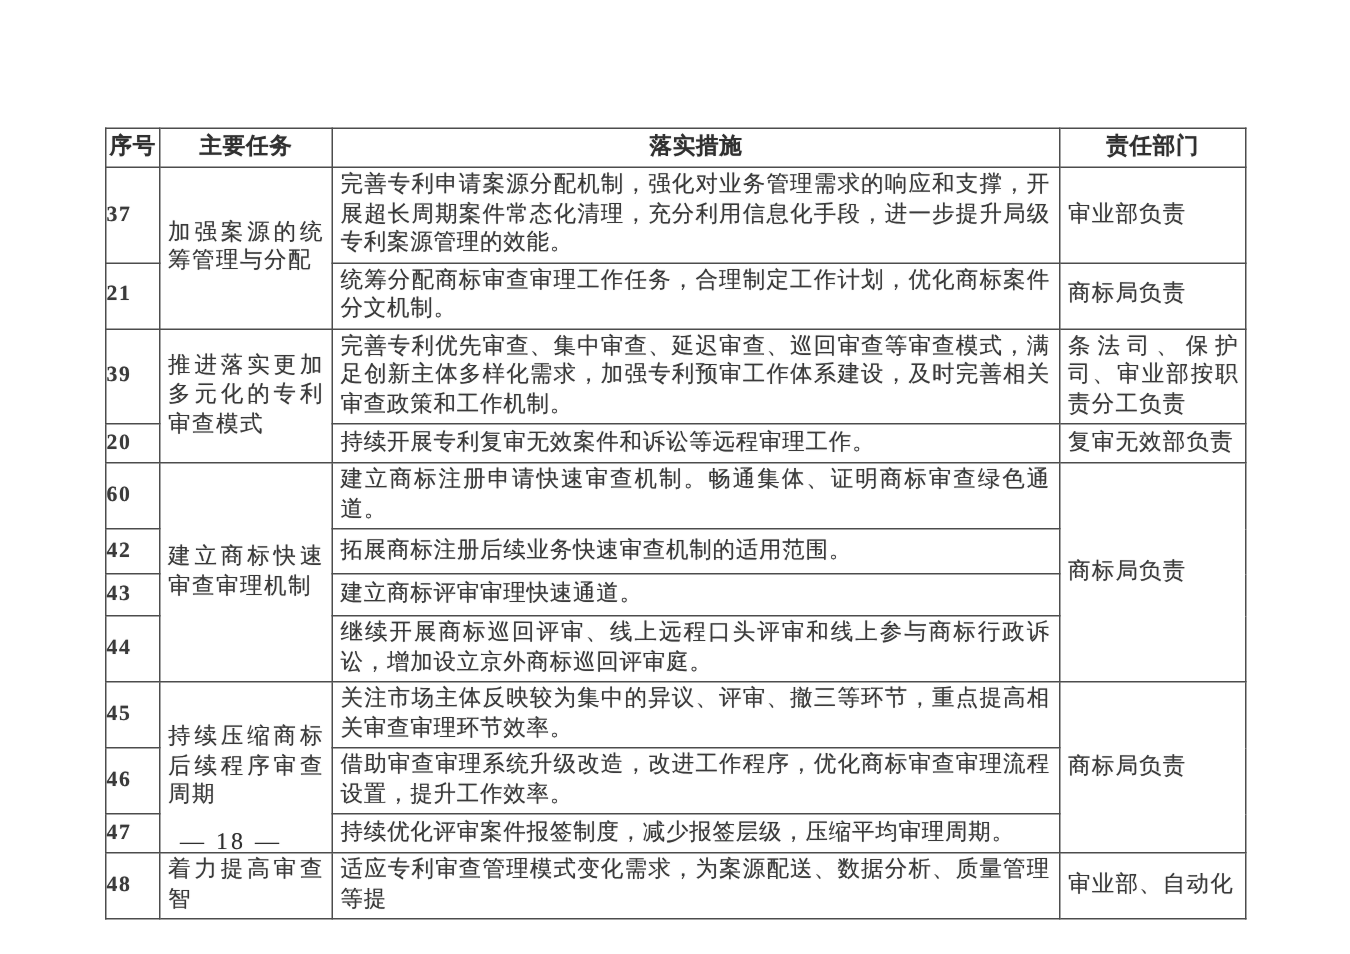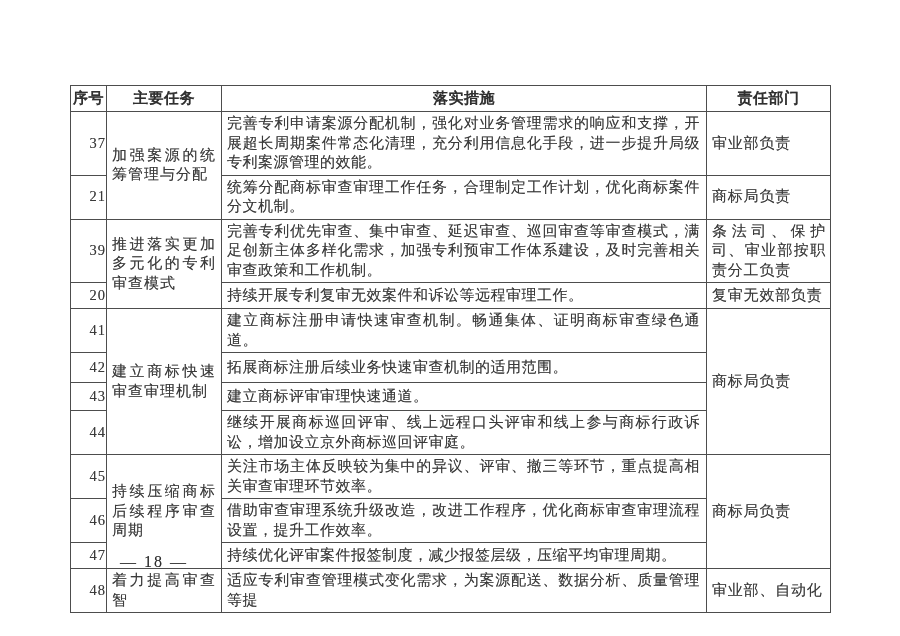--- a/index.html
+++ b/index.html
@@ -31,23 +31,24 @@
     text-shadow: 0 0 0.6px rgba(70,70,70,0.55);
     margin-top: 28px;
   }
   .task-table th {
     font-weight: bold;
     text-align: center;
     font-size: 15px;
     color: #303030;
   }
   td.num {
-    text-align: right;
+    text-align: left;
     font-size: 14.5px;
     letter-spacing: 1px;
+    font-weight: bold;
   }
   td.task {
     padding: 2px 5px;
     text-align: justify;
     letter-spacing: 1px;
   }
   td.measure {
     padding: 2px 6px 2px 5px;
     text-align: justify;
   }
@@ -103,21 +104,21 @@
         <td class="task" rowspan="2">推进落实更加多元化的专利审查模式</td>
         <td class="measure">完善专利优先审查、集中审查、延迟审查、巡回审查等审查模式，满足创新主体多样化需求，加强专利预审工作体系建设，及时完善相关审查政策和工作机制。</td>
         <td class="resp">条法司、保护司、审业部按职责分工负责</td>
       </tr>
       <tr style="height:26px">
         <td class="num">20</td>
         <td class="measure">持续开展专利复审无效案件和诉讼等远程审理工作。</td>
         <td class="resp">复审无效部负责</td>
       </tr>
       <tr style="height:28px">
-        <td class="num">41</td>
+        <td class="num">60</td>
         <td class="task" rowspan="4">建立商标快速审查审理机制</td>
         <td class="measure">建立商标注册申请快速审查机制。畅通集体、证明商标审查绿色通道。</td>
         <td class="resp" rowspan="4">商标局负责</td>
       </tr>
       <tr style="height:30px">
         <td class="num">42</td>
         <td class="measure">拓展商标注册后续业务快速审查机制的适用范围。</td>
       </tr>
       <tr style="height:28px">
         <td class="num">43</td>

